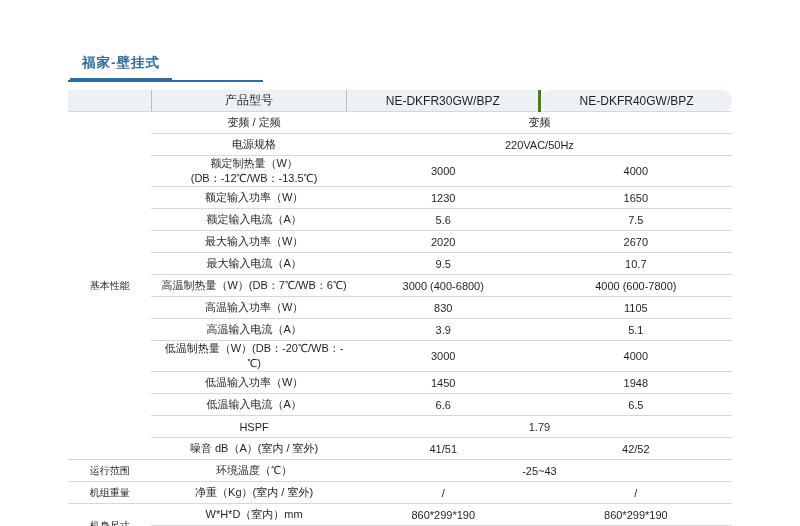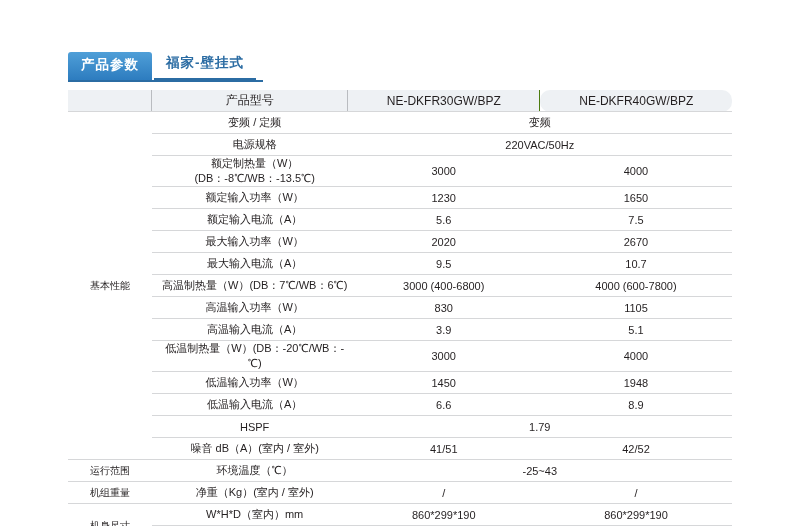--- a/index.html
+++ b/index.html
@@ -103,39 +103,38 @@
   }
   .thead .c-label {
     text-align: center;
     padding-left: 0 !important;
     border-right: 1px solid #b9bcc0;
   }
   .thead .c-group {
     border-right: 1px solid #b9bcc0;
   }
   .thead .c-val {
-    border-right: 1px solid #4d7c0f;
+    border-right: 3px solid #4d7c0f;
   }
   .thead .c-val:last-child {
     border-right: none;
     border-radius: 10px;
   }
   .group-cell {
     border-right: 1px solid #d6d7d9;
     text-align: center;
     font-size: 10px;
   }
 </style>
 </head>
 <body>
 
 <div class="page">
 
   <div class="header">
-    <div class="tab-primary">产品参数</div>
     <div class="tab-secondary">福家-壁挂式</div>
   </div>
   <div class="header-rule"></div>
 
   <table class="spec">
     <tbody>
       <tr class="thead">
         <td class="c-group"></td>
         <td class="c-label">产品型号</td>
         <td class="c-val">NE-DKFR30GW/BPZ</td>
@@ -145,21 +144,21 @@
       <tr>
         <td class="group-cell" rowspan="15">基本性能</td>
         <td class="c-label">变频 / 定频</td>
         <td class="c-span" colspan="2">变频</td>
       </tr>
       <tr>
         <td class="c-label">电源规格</td>
         <td class="c-span" colspan="2">220VAC/50Hz</td>
       </tr>
       <tr>
-        <td class="c-label">额定制热量（W）(DB：-8℃/WB：-13.5℃)</td>
+        <td class="c-label">额定制热量（W）(DB：-12℃/WB：-13.5℃)</td>
         <td class="c-val">3000</td>
         <td class="c-val">4000</td>
       </tr>
       <tr>
         <td class="c-label">额定输入功率（W）</td>
         <td class="c-val">1230</td>
         <td class="c-val">1650</td>
       </tr>
       <tr>
         <td class="c-label">额定输入电流（A）</td>
@@ -197,21 +196,21 @@
         <td class="c-val">4000</td>
       </tr>
       <tr>
         <td class="c-label">低温输入功率（W）</td>
         <td class="c-val">1450</td>
         <td class="c-val">1948</td>
       </tr>
       <tr>
         <td class="c-label">低温输入电流（A）</td>
         <td class="c-val">6.6</td>
-        <td class="c-val">8.9</td>
+        <td class="c-val">6.5</td>
       </tr>
       <tr>
         <td class="c-label">HSPF</td>
         <td class="c-span" colspan="2">1.79</td>
       </tr>
       <tr>
         <td class="c-label">噪音 dB（A）(室内 / 室外)</td>
         <td class="c-val">41/51</td>
         <td class="c-val">42/52</td>
       </tr>

